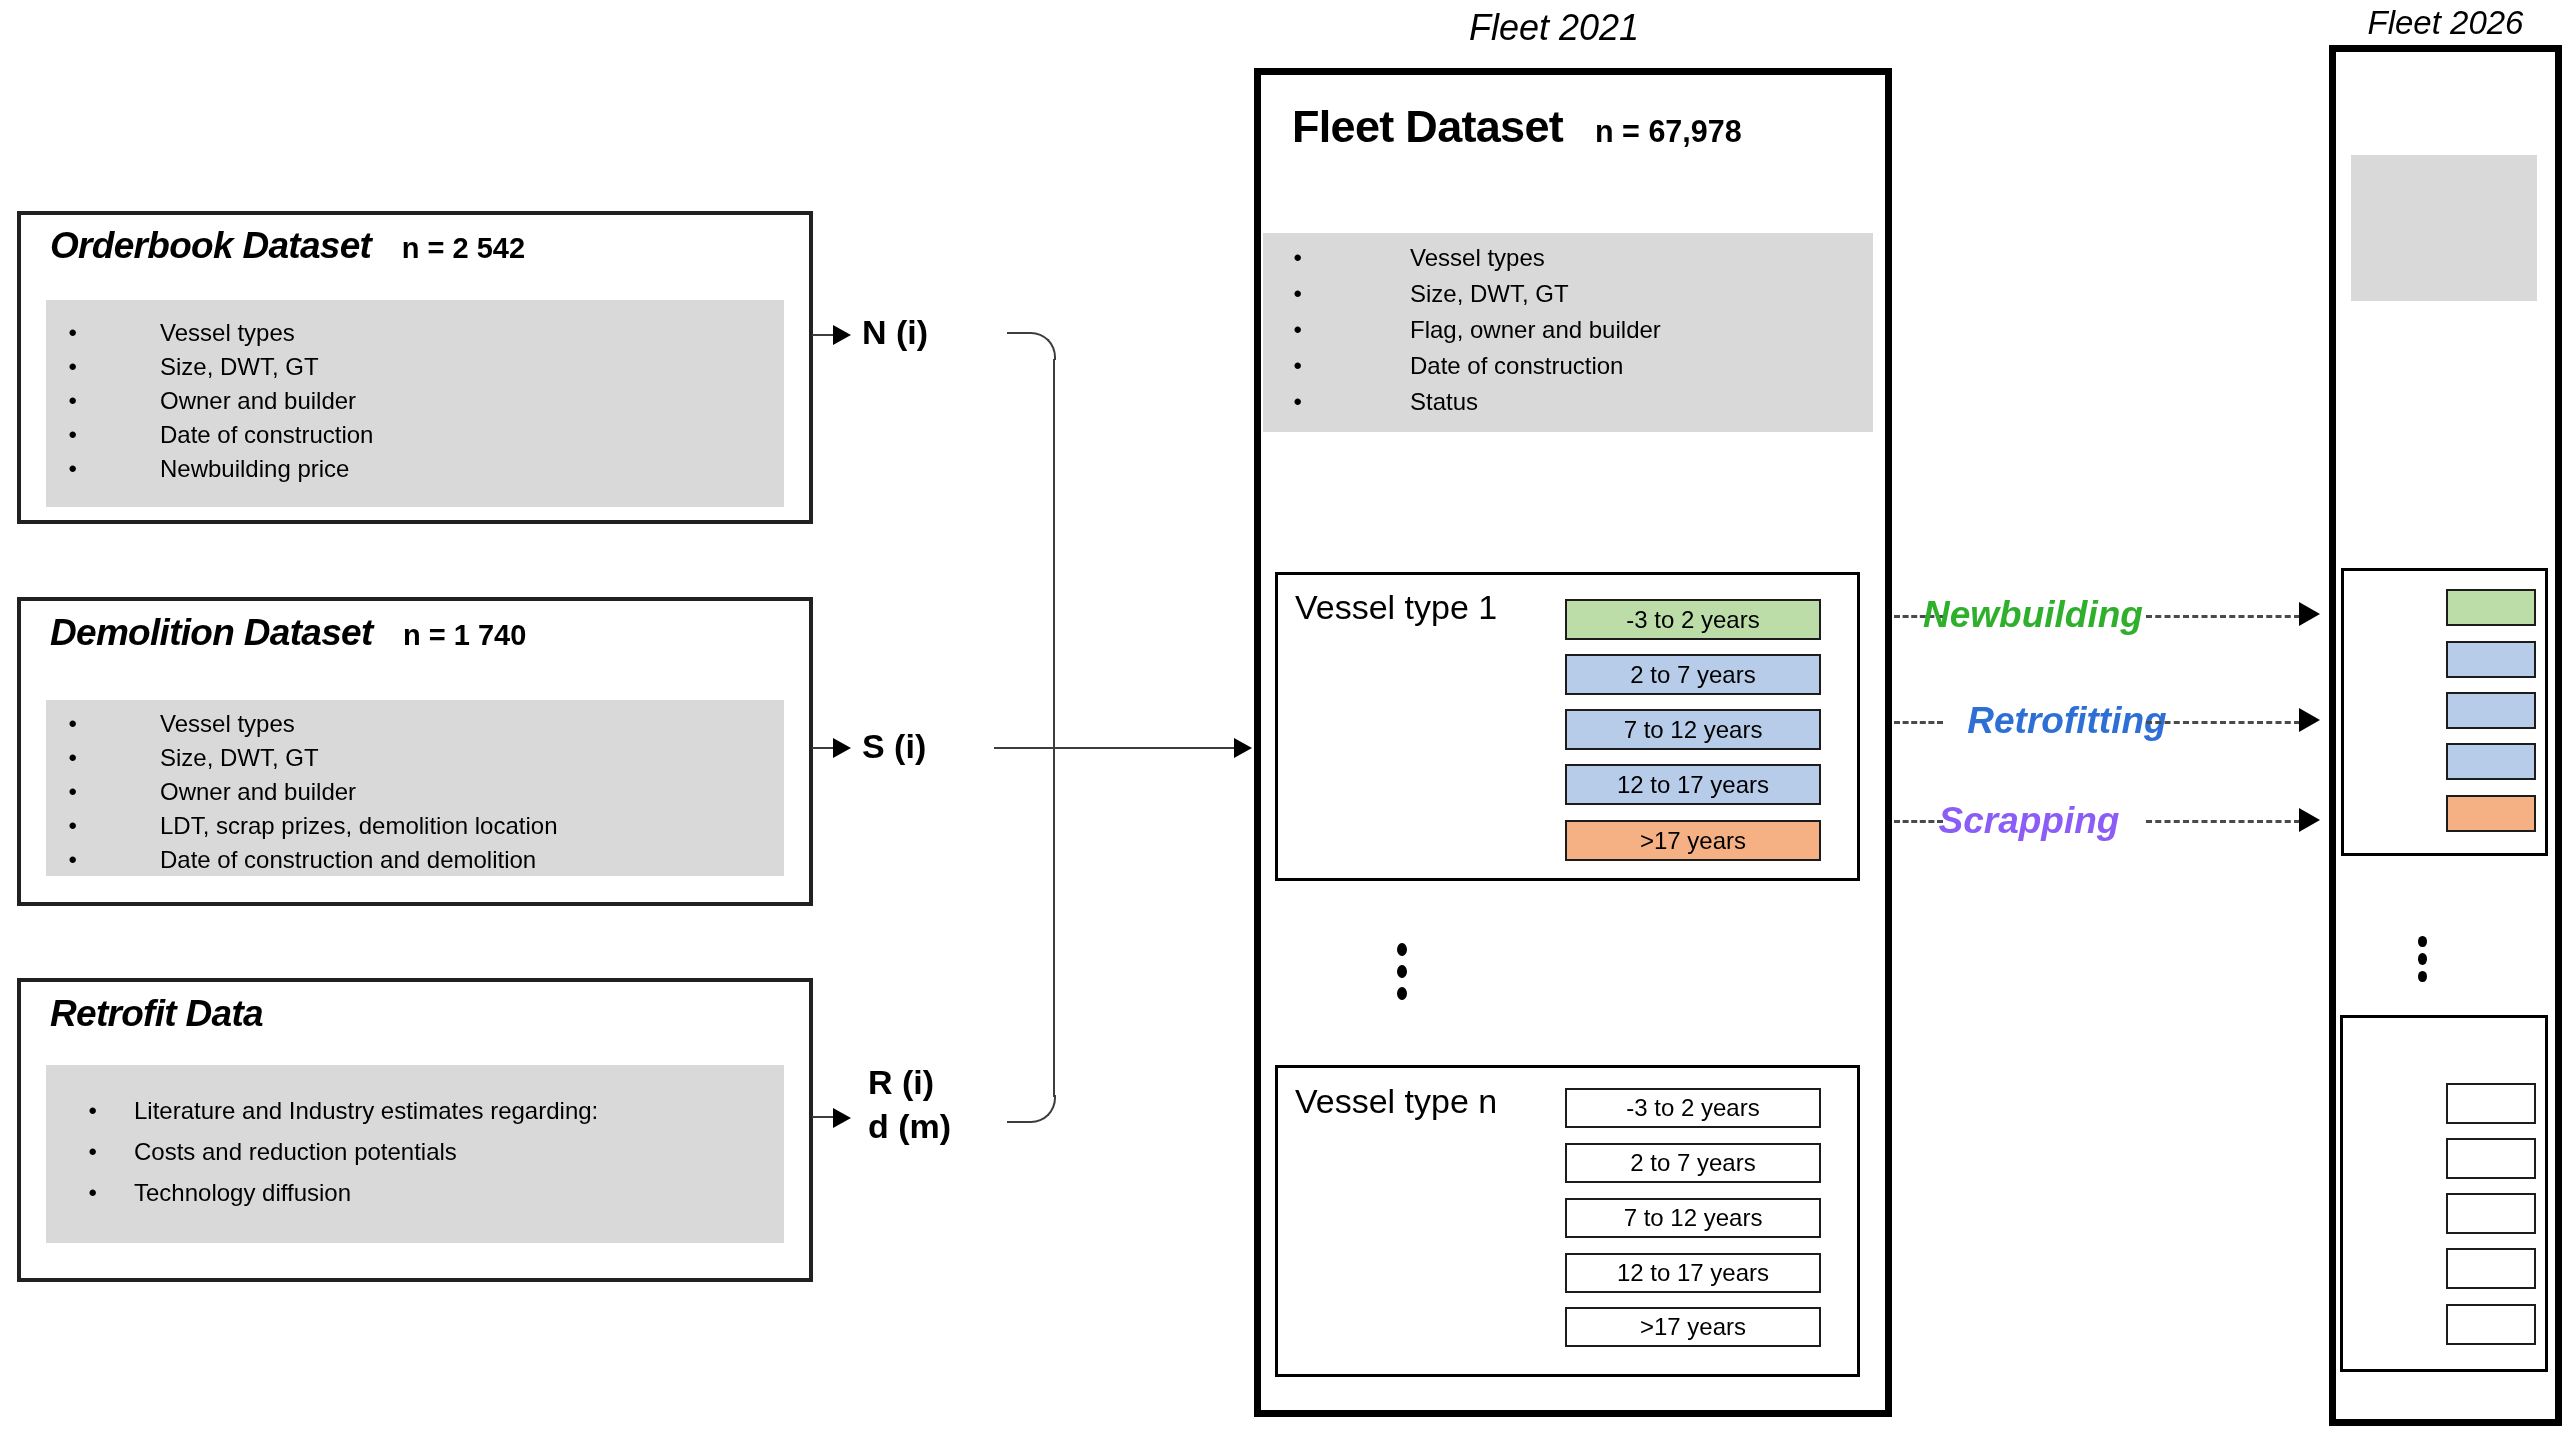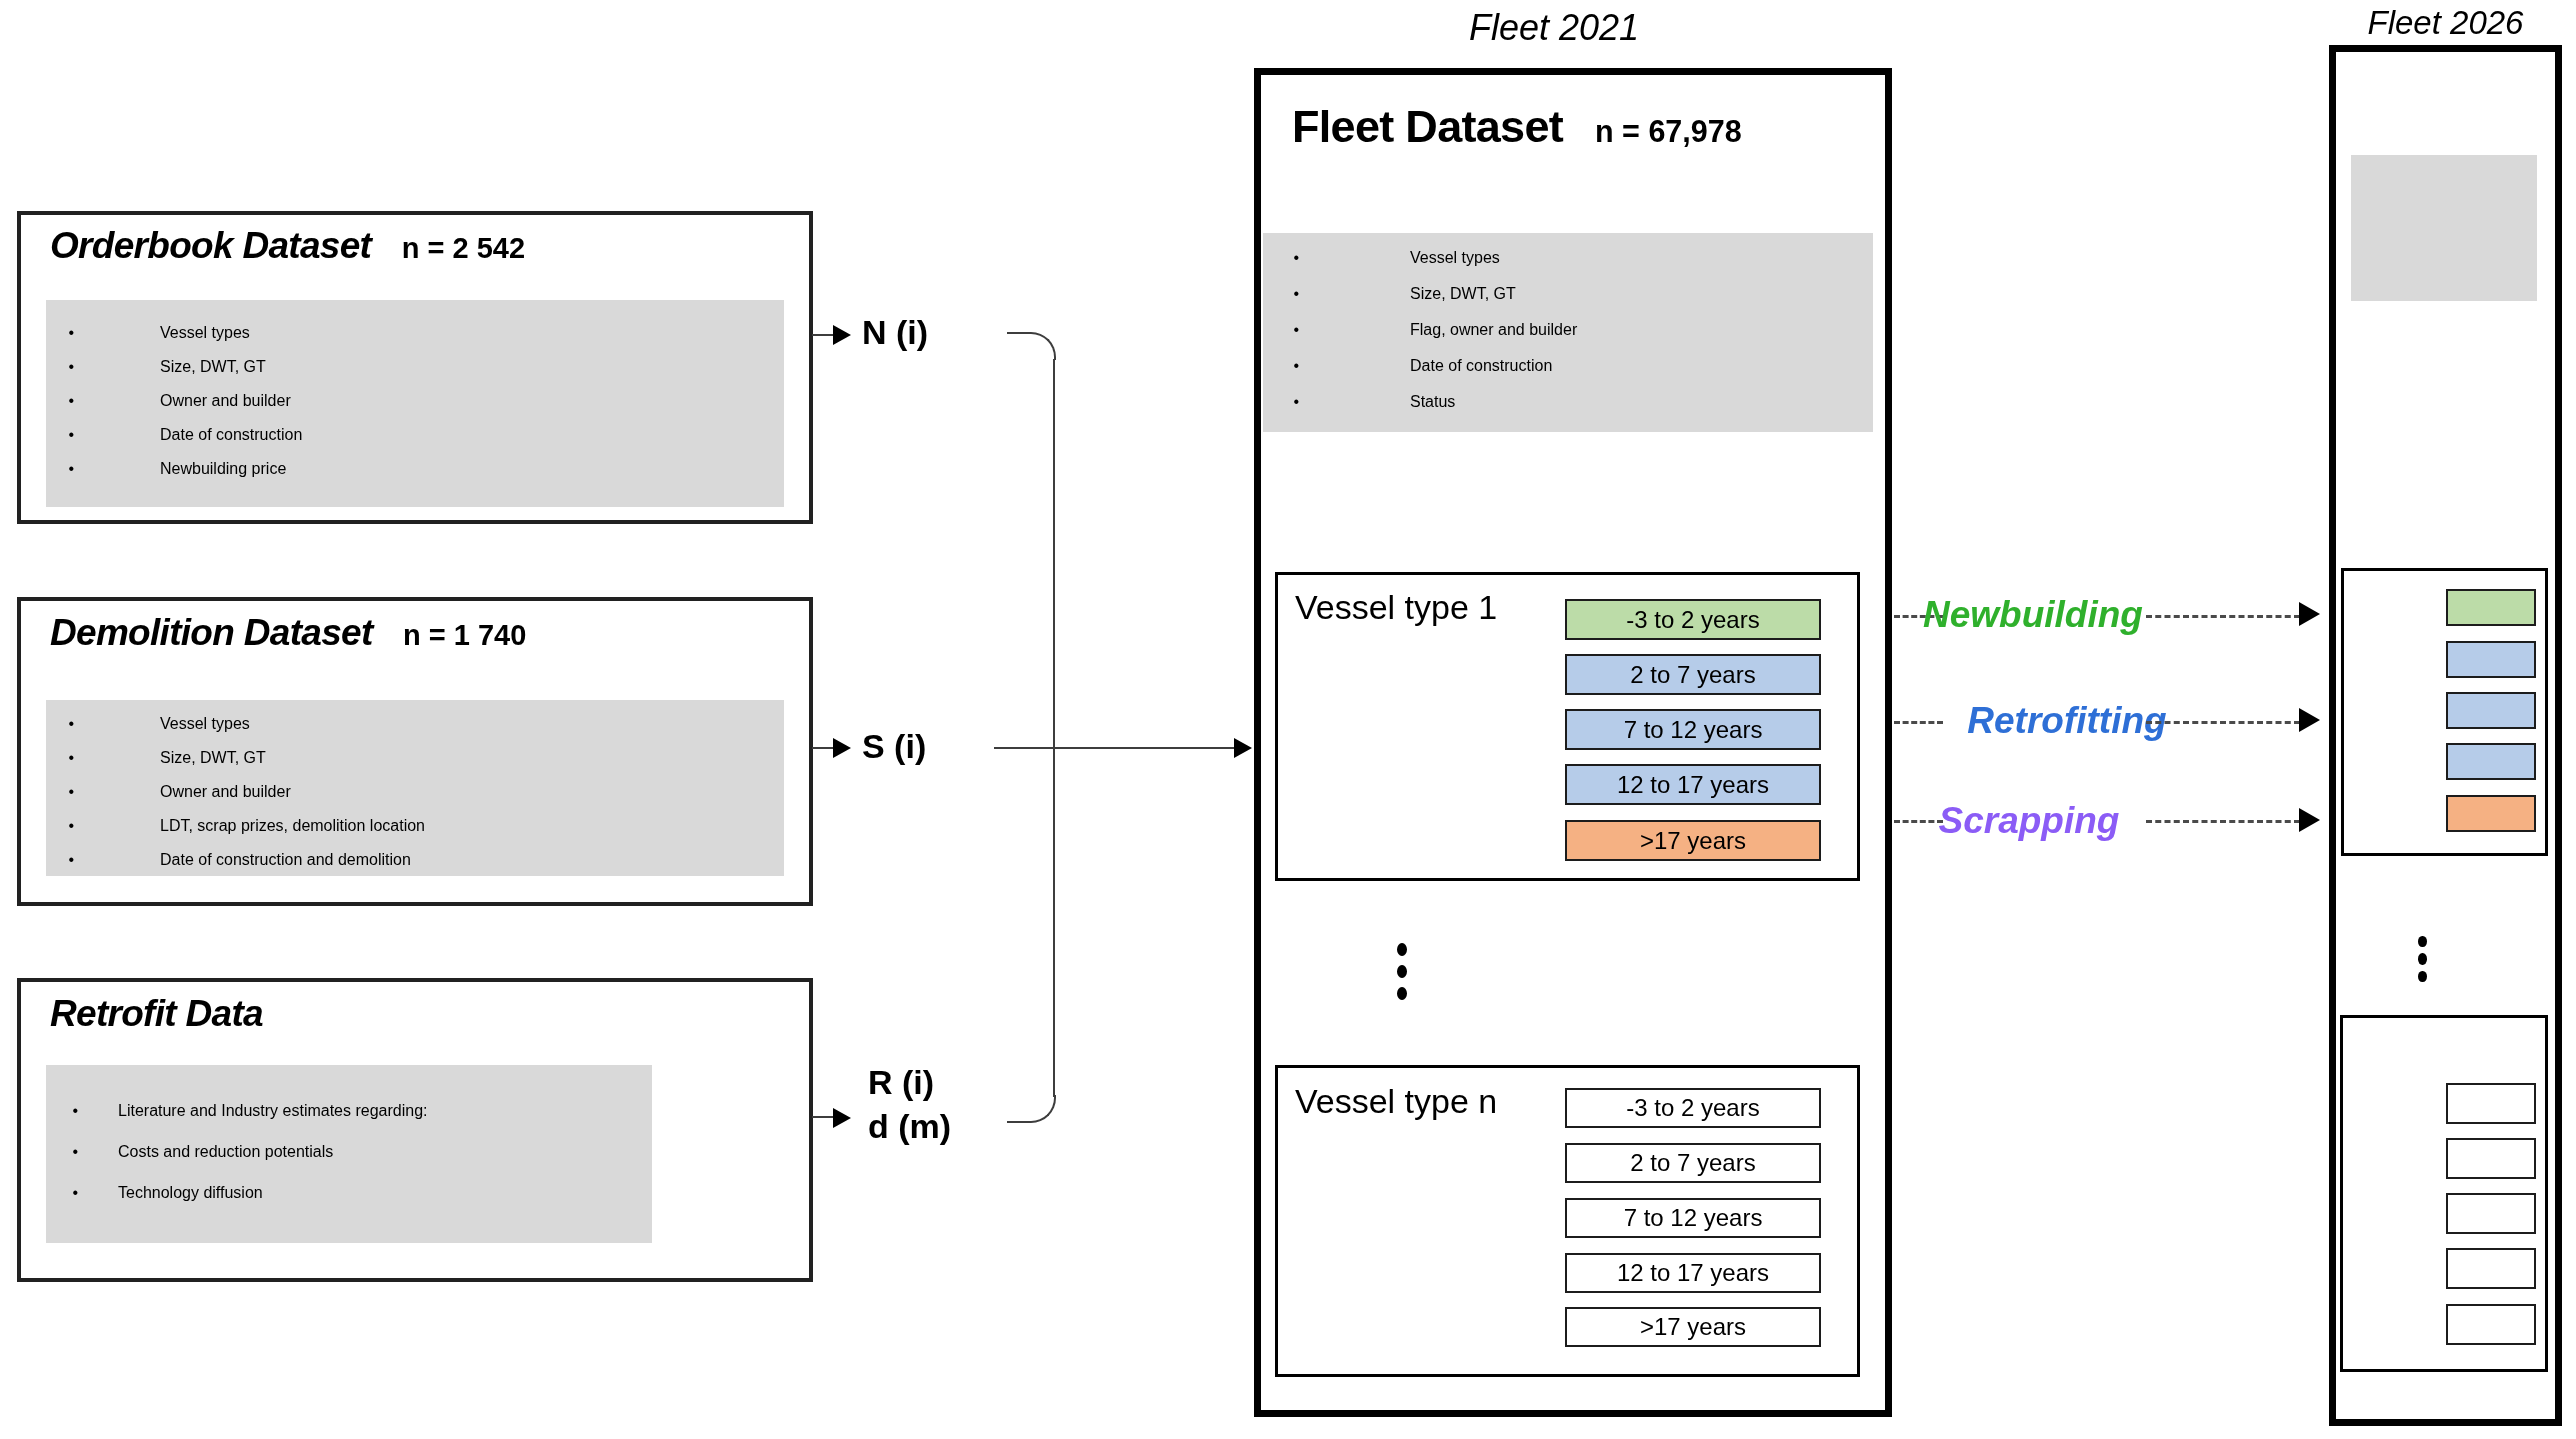--- a/index.html
+++ b/index.html
@@ -7,21 +7,21 @@
     position:relative; width:2576px; height:1440px; background:#ffffff;
     font-family:"Liberation Sans", sans-serif; color:#000; overflow:hidden;
   }
   .abs { position:absolute; }
   
   .dataset-box { border:4px solid #212121; background:#fff; box-sizing:border-box; }
   .title-row { display:flex; align-items:baseline; gap:30.5px; white-space:nowrap; }
   .box-title { font-size:37px; font-weight:bold; letter-spacing:-0.7px;font-style:italic; }
   .box-count { font-size:29px; font-weight:bold; }
   .gray-panel { background:#d9d9d9; box-sizing:border-box; }
-  ul.bullets { margin:0; padding:16px 0 0 0; list-style:none; font-size:16px; }
+  ul.bullets { margin:0; padding:16px 0 0 0; list-style:none; font-size:24px; }
   .bullets li { position:relative; padding-left:114px; line-height:34px; white-space:nowrap; }
   .bullets li::before { content:"•"; position:absolute; left:22.5px; }
   .bullets.compact { padding-top:6.6px; }
   .bullets.wide li { padding-left:147px; line-height:36px; }
   .bullets.wide li::before { left:30.5px; }
   .bullets.tight { padding-top:25px; }
   .bullets.tight li { padding-left:72px; line-height:41px; }
   .bullets.tight li::before { left:26.5px; }
   
   .flow-label { font-size:34px; font-weight:bold; white-space:nowrap; }
@@ -97,21 +97,21 @@
       <li>Owner and builder</li>
       <li>LDT, scrap prizes, demolition location</li>
       <li>Date of construction and demolition</li>
     </ul>
   </div>
 
   <div class="abs dataset-box" style="left:16.6px; top:978px; width:796px; height:304px;"></div>
   <div class="abs title-row" style="left:50px; top:993px;">
     <span class="box-title">Retrofit Data</span>
   </div>
-  <div class="abs gray-panel" style="left:46px; top:1065px; width:606px; height:178px;">
+  <div class="abs gray-panel" style="left:46px; top:1065px; width:738px; height:178px;padding-left:16px;">
     <ul class="bullets tight">
       <li>Literature and Industry estimates regarding:</li>
       <li>Costs and reduction potentials</li>
       <li>Technology diffusion</li>
     </ul>
   </div>
 
   <div class="abs hline" style="left:812px; top:334px; width:21px;"></div>
   <div class="abs arrowhead-r" style="left:833px; top:325px;"></div>
   <div class="abs flow-label" style="left:862px; top:313px;">N (i)</div>

